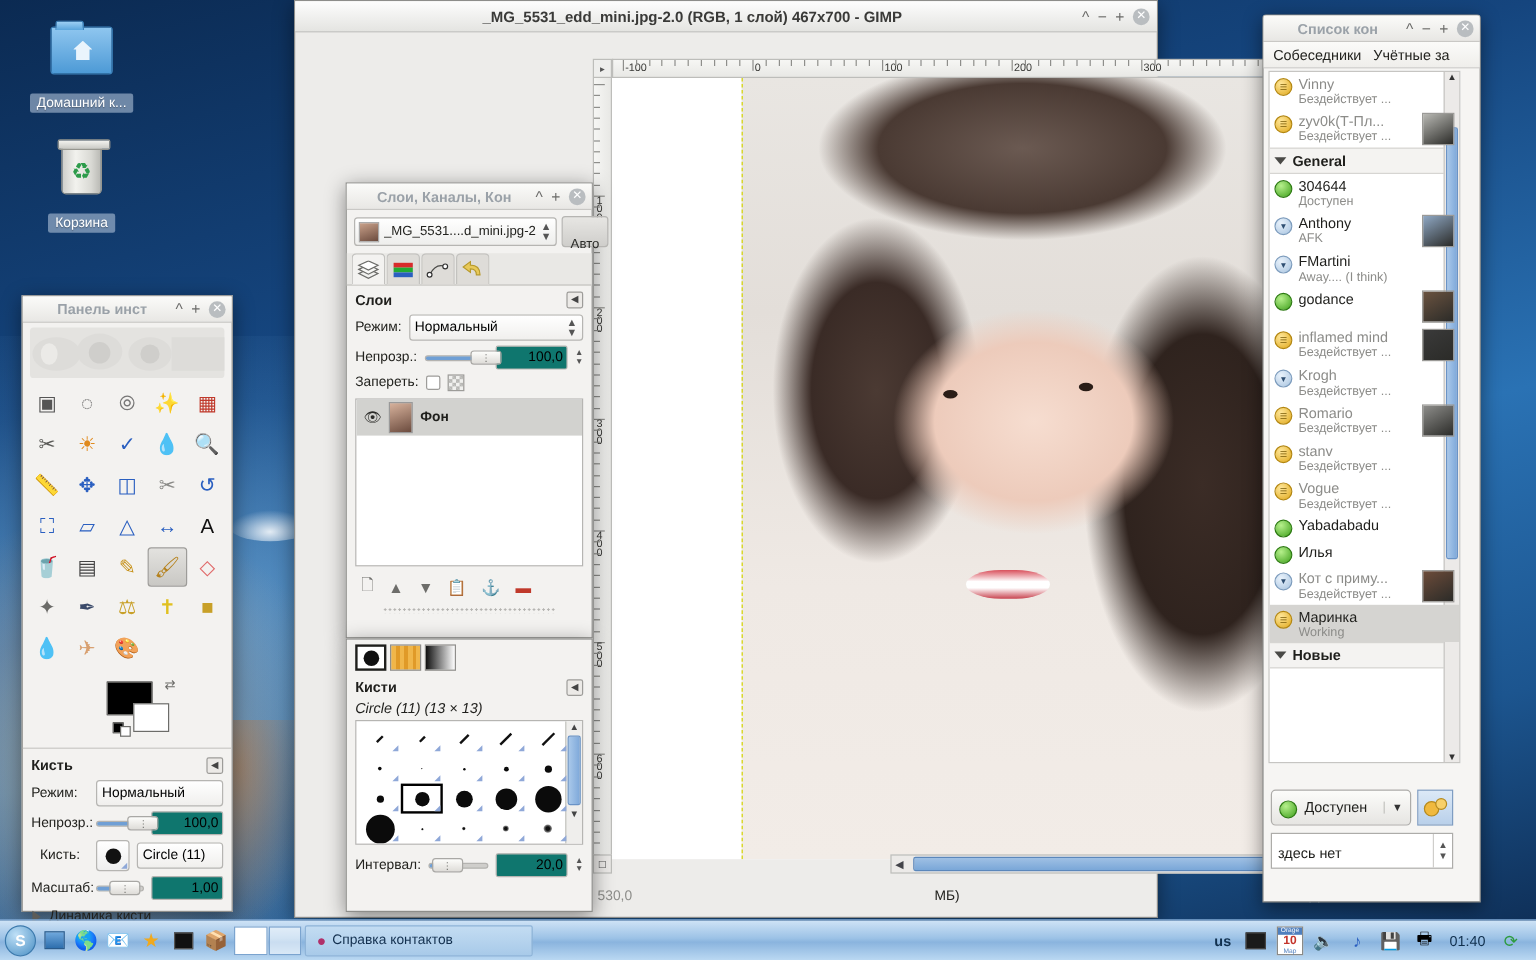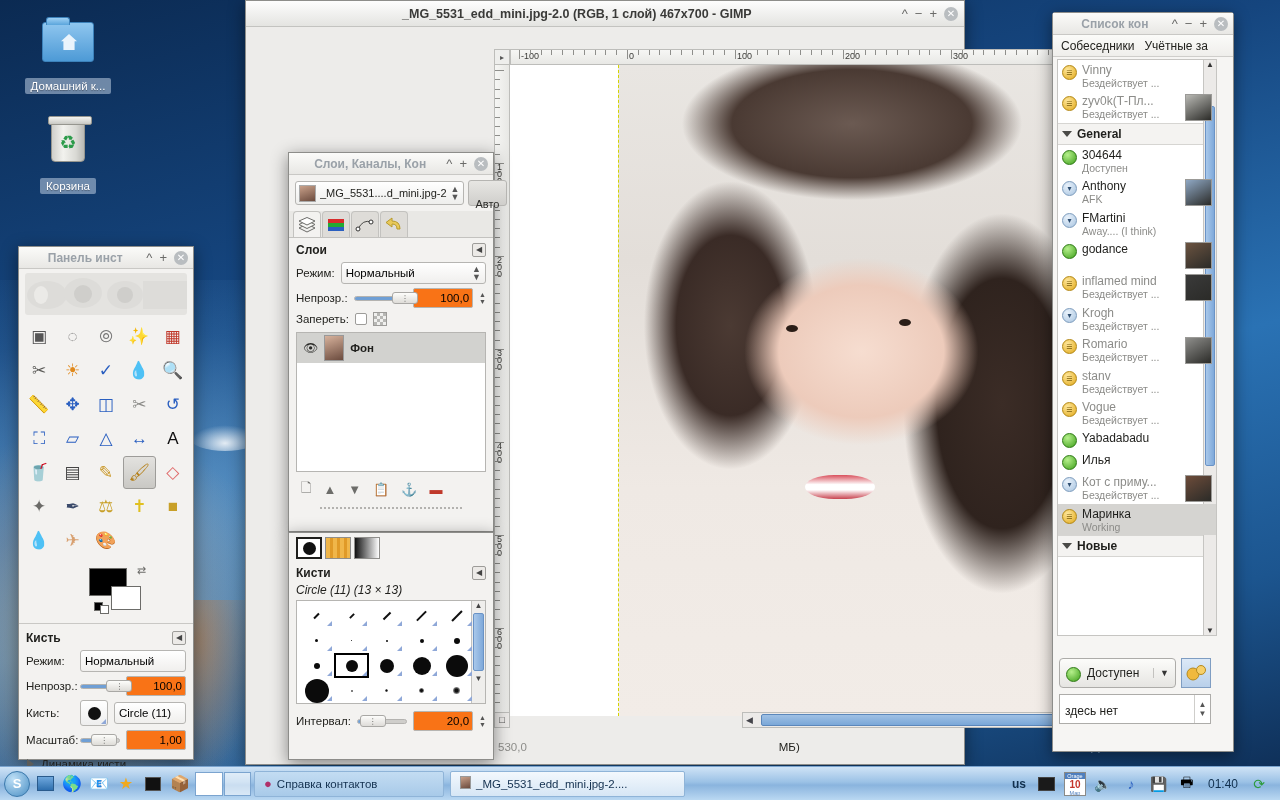--- a/index.html
+++ b/index.html
@@ -141,21 +141,21 @@
   .combo2 { flex:1; display:flex; align-items:center; height:22px; padding:0 4px;
             background:linear-gradient(180deg,#fff,#f0efed); border:1px solid #b6b5b2; border-radius:3px; font-size:11.5px; }
   .combo2 .v { flex:1; }
   .slider { flex:1; height:12px; position:relative; }
   .slider .trk { position:absolute; left:0; right:0; top:4px; height:5px; border-radius:3px;
                  background:#cfcecb; border:1px solid #b4b3b0; }
   .slider .fil { position:absolute; left:1px; top:5px; height:3px; background:#6f9fd5; border-radius:2px; }
   .slider .grip { position:absolute; top:0; width:26px; height:12px; border-radius:3px;
                   background:linear-gradient(180deg,#fdfdfb,#dedcd8); border:1px solid #a9a8a5;
                   text-align:center; font-size:8px; line-height:11px; color:#6b6b68; }
-  .numfield { width:60px; height:20px; background:#f97316; border:1px solid #b6b5b2; border-radius:2px;
+  .numfield { width:60px; height:20px; background:#0f766e; border:1px solid #b6b5b2; border-radius:2px;
               font-size:11.5px; text-align:right; padding-right:3px; line-height:19px; }
   .spin { display:flex; flex-direction:column; font-size:7px; color:#555; line-height:7px; }
   .chk { width:12px;height:12px;background:#fff;border:1px solid #9d9c99;border-radius:2px;}
   .checkerico { width:14px;height:14px;
     background-image:linear-gradient(45deg,#b7b7b4 25%,transparent 25%,transparent 75%,#b7b7b4 75%),
                      linear-gradient(45deg,#b7b7b4 25%,transparent 25%,transparent 75%,#b7b7b4 75%);
     background-size:6px 6px; background-position:0 0,3px 3px; background-color:#f0f0ee; border:1px solid #9d9c99;}
   .layerlist { margin:4px 7px 0; background:#fff; border:1px solid #b6b5b2; height:140px; overflow:hidden;}
   .layeritem { display:flex; align-items:center; gap:6px; height:30px; padding:0 6px; background:#d2d2cf;}
   .layeritem .eye { font-size:12px; color:#2b2b28; }
@@ -846,21 +846,21 @@
     <div class="row">
       <div class="lab" style="width:48px;">Непрозр.:</div>
       <div class="slider">
         <div class="trk"></div>
           <div class="fil" style="width:84%;"></div>
         <div class="grip" style="left:66%;">⋮</div>
       </div>
       <div class="numfield">100,0</div>
     </div>
     <div class="row">
-      <div class="lab" style="width:48px;">Кисть:</div>
+      <div class="lab" style="width:48px;text-align:center;">Кисть:</div>
       <div style="width:28px;height:26px;background:linear-gradient(180deg,#fff,#eee);border:1px solid #b6b5b2;border-radius:3px;display:flex;align-items:center;justify-content:center;position:relative;">
         <div style="width:13px;height:13px;border-radius:50%;background:#111;"></div>
         <div style="position:absolute;right:1px;bottom:1px;width:0;height:0;border-left:5px solid transparent;border-bottom:5px solid #8fa8d8;"></div>
       </div>
       <div class="combo2">
         <div class="v">Circle (11)</div>
       </div>
     </div>
     <div class="row">
       <div class="lab" style="width:48px;">Масштаб:</div>
@@ -1051,24 +1051,20 @@
   <div class="tq">📦</div>
   <div class="tpager">
     <i class="on"></i>
     <i></i>
   </div>
   <div id="tasks" style="display:flex;gap:6px;align-items:center;">
       <div class="twin norm" style="width: 190px;">
         <span><span style="color:#b0306a;font-size:13px;">●</span></span>
         <span>Справка контактов</span>
       </div>
-      <div class="twin act" style="width: 235px;">
-        <span><span style="display:inline-block;width:11px;height:13px;background:linear-gradient(160deg,#c9a18a,#6b4b3e);border:1px solid #999;"></span></span>
-        <span>_MG_5531_edd_mini.jpg-2....</span>
-      </div>
     </div>
   <div class="tspacer"></div>
   <div class="ttray">
     <div class="tkbd">us</div>
     <div class="ic">
       <div style="width:17px;height:14px;background:#1a1a1a;border:1px solid #444;"></div>
     </div>
     <div class="cal">
       <div class="m">Orage</div>
       <div class="d">10</div>

